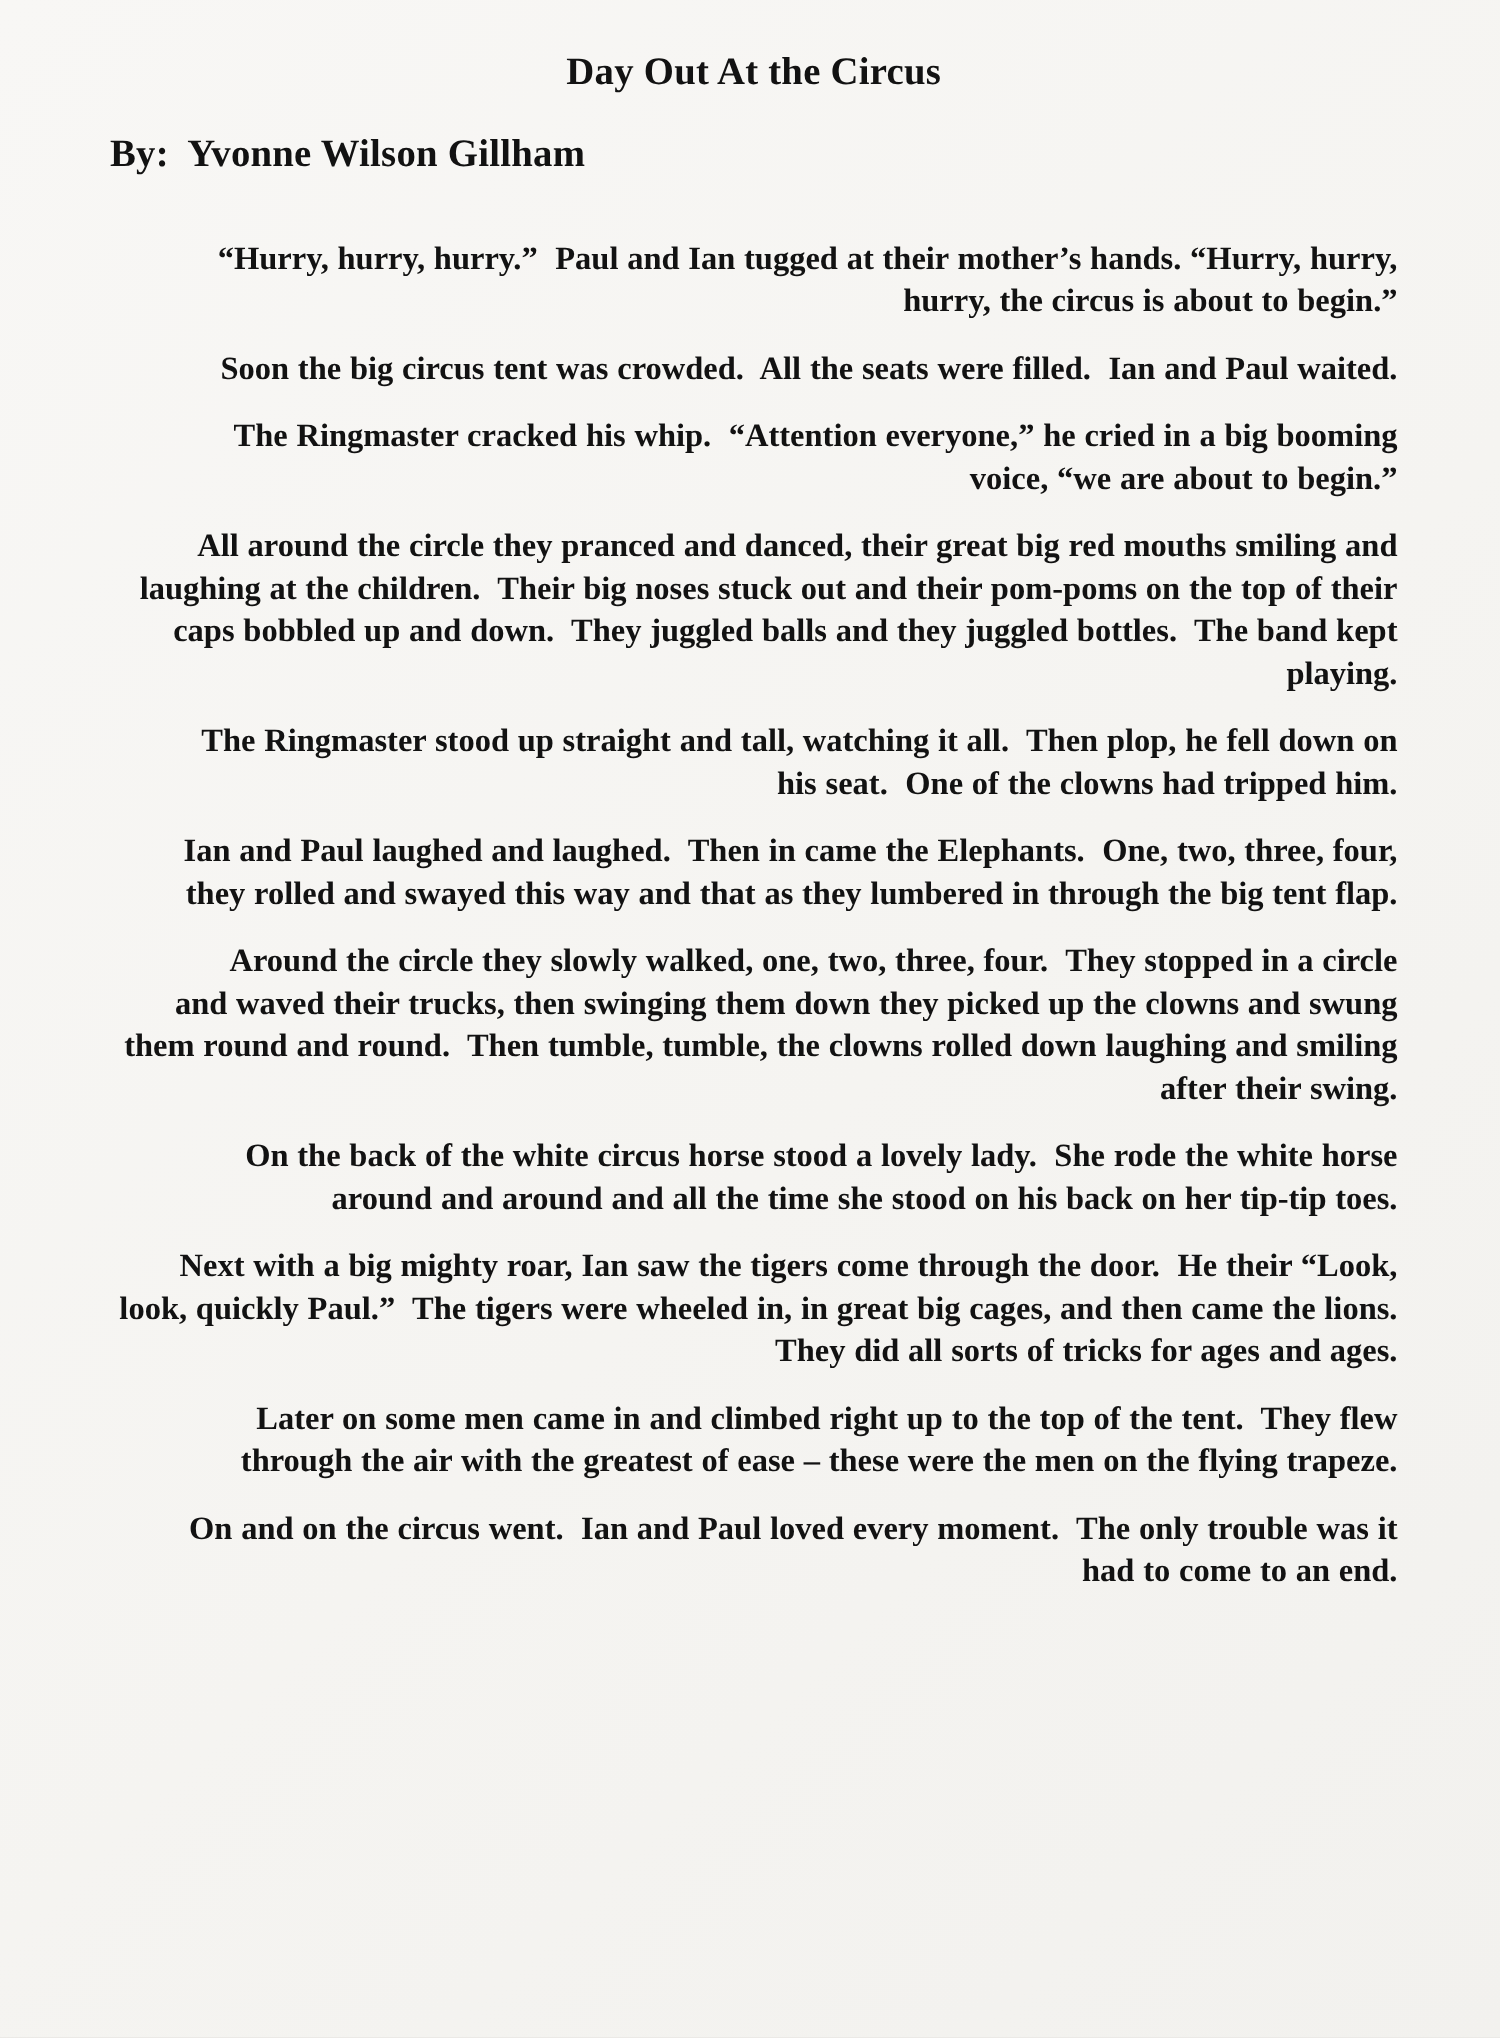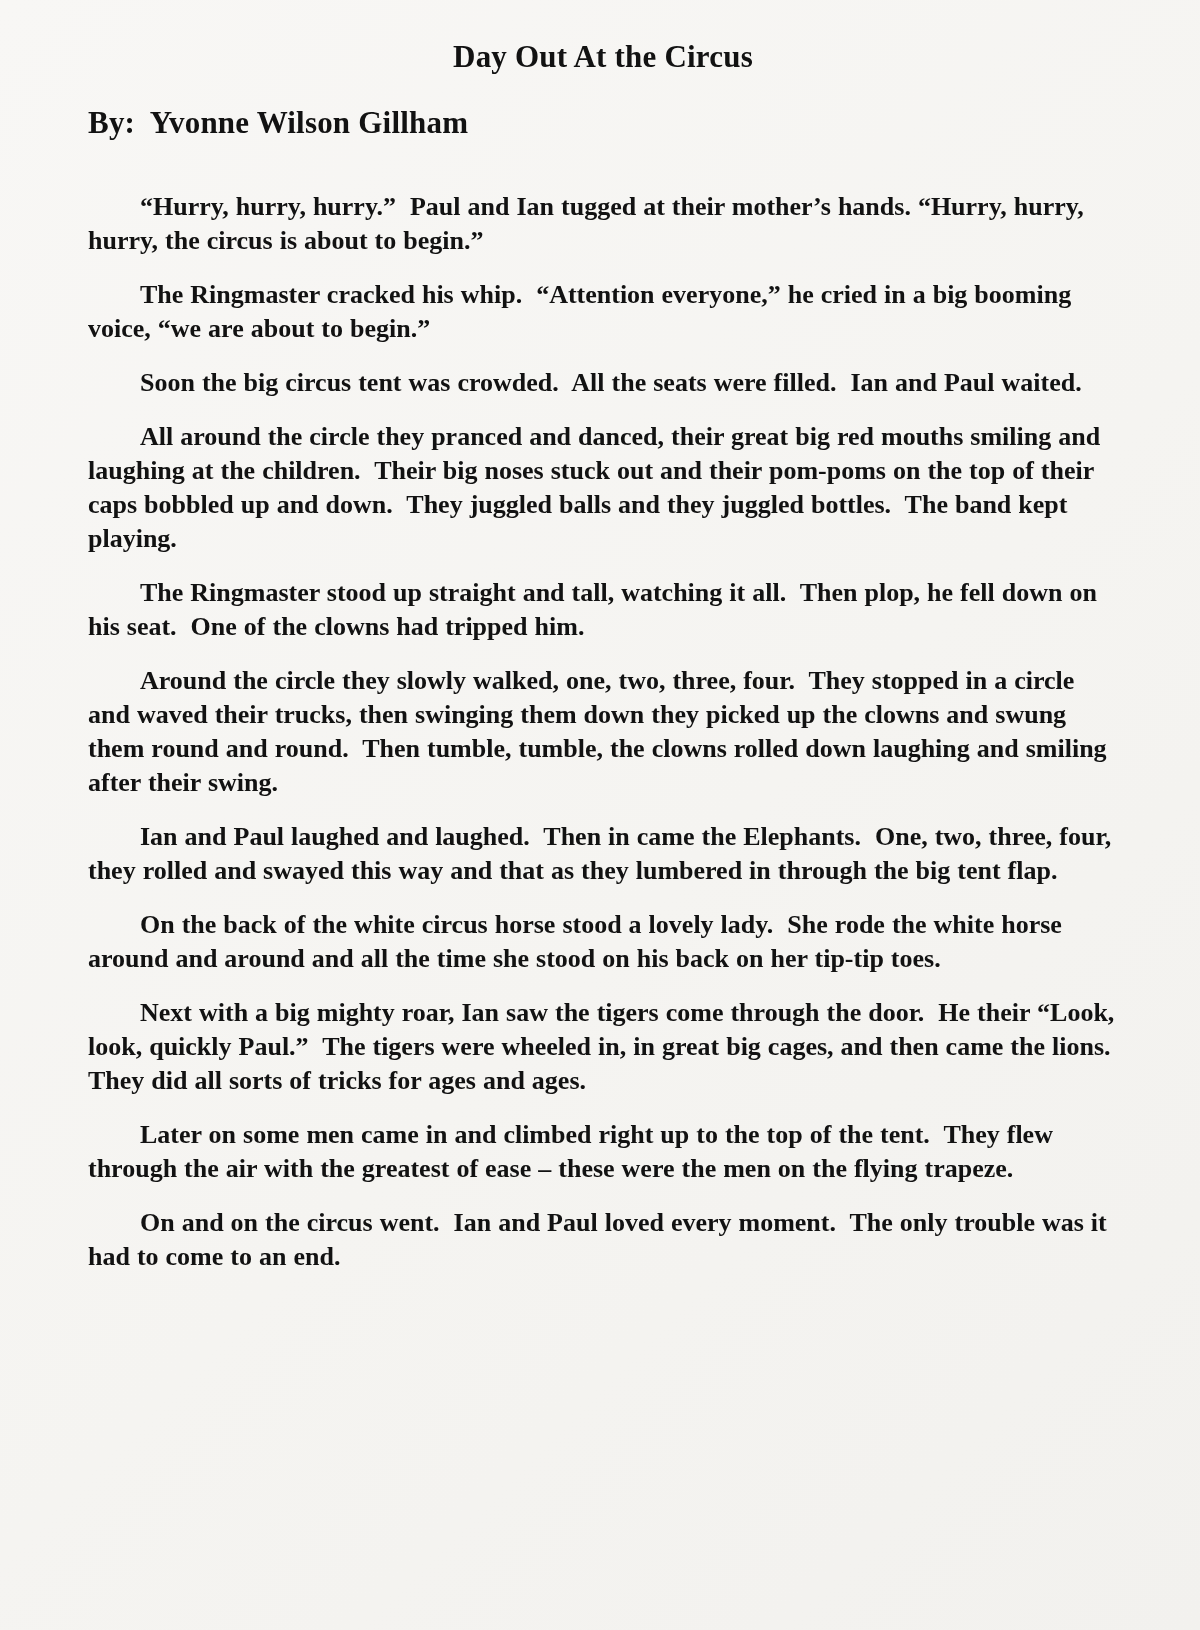--- a/index.html
+++ b/index.html
@@ -36,35 +36,35 @@
     line-height: 42px;
     font-weight: bold;
     letter-spacing: 0.2px;
     white-space: pre-wrap;
   }
   .para {
     margin: 0 0 20px 0;
     font-size: 26px;
     line-height: 34px;
     text-indent: 52px;
-    text-align: left;
+    text-align: right;
     white-space: pre-wrap;
     word-spacing: 0.5px;
   }
 </style>
 </head>
 <body>
 
 <div class="page">
   <h1 class="doc-title">Day Out At the Circus</h1>
   <h2 class="doc-byline">By:  Yvonne Wilson Gillham</h2>
   <p class="para">“Hurry, hurry, hurry.”  Paul and Ian tugged at their mother’s hands. “Hurry, hurry, hurry, the circus is about to begin.”</p>
+  <p class="para">Soon the big circus tent was crowded.  All the seats were filled.  Ian and Paul waited.</p>
   <p class="para">The Ringmaster cracked his whip.  “Attention everyone,” he cried in a big booming voice, “we are about to begin.”</p>
-  <p class="para">Soon the big circus tent was crowded.  All the seats were filled.  Ian and Paul waited.</p>
   <p class="para">All around the circle they pranced and danced, their great big red mouths smiling and laughing at the children.  Their big noses stuck out and their pom-poms on the top of their caps bobbled up and down.  They juggled balls and they juggled bottles.  The band kept playing.</p>
   <p class="para">The Ringmaster stood up straight and tall, watching it all.  Then plop, he fell down on his seat.  One of the clowns had tripped him.</p>
+  <p class="para">Ian and Paul laughed and laughed.  Then in came the Elephants.  One, two, three, four, they rolled and swayed this way and that as they lumbered in through the big tent flap.</p>
   <p class="para">Around the circle they slowly walked, one, two, three, four.  They stopped in a circle and waved their trucks, then swinging them down they picked up the clowns and swung them round and round.  Then tumble, tumble, the clowns rolled down laughing and smiling after their swing.</p>
-  <p class="para">Ian and Paul laughed and laughed.  Then in came the Elephants.  One, two, three, four, they rolled and swayed this way and that as they lumbered in through the big tent flap.</p>
   <p class="para">On the back of the white circus horse stood a lovely lady.  She rode the white horse around and around and all the time she stood on his back on her tip-tip toes.</p>
   <p class="para">Next with a big mighty roar, Ian saw the tigers come through the door.  He their “Look, look, quickly Paul.”  The tigers were wheeled in, in great big cages, and then came the lions.  They did all sorts of tricks for ages and ages.</p>
   <p class="para">Later on some men came in and climbed right up to the top of the tent.  They flew through the air with the greatest of ease – these were the men on the flying trapeze.</p>
   <p class="para">On and on the circus went.  Ian and Paul loved every moment.  The only trouble was it had to come to an end.</p>
 </div>
 
 </body></html>

